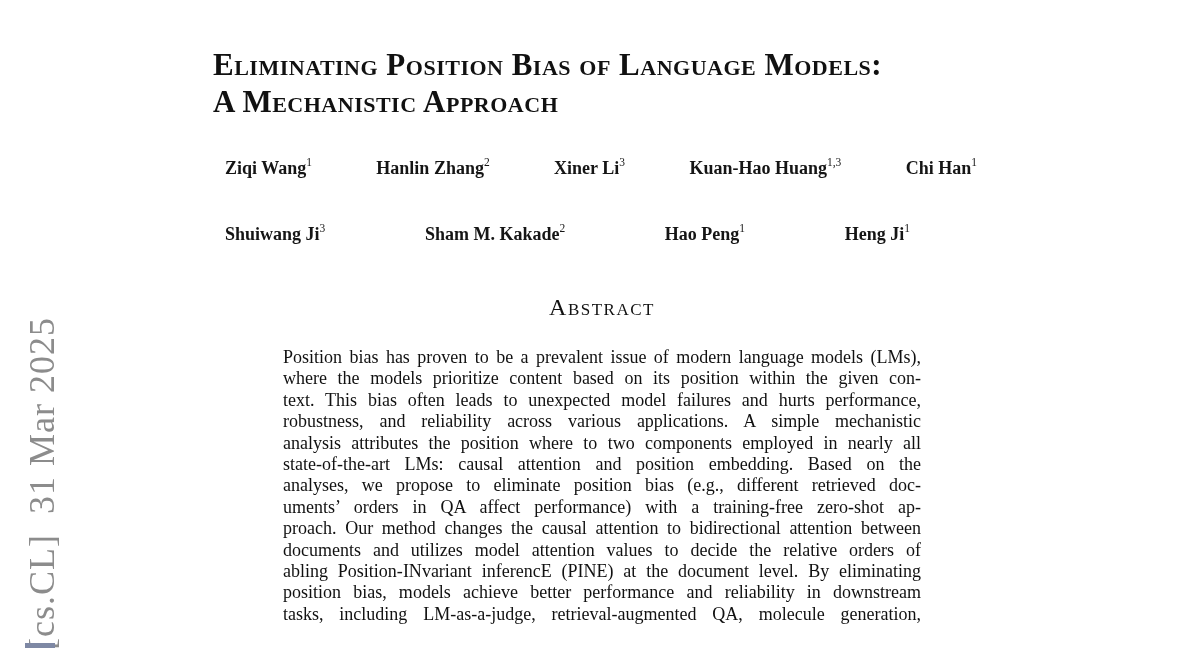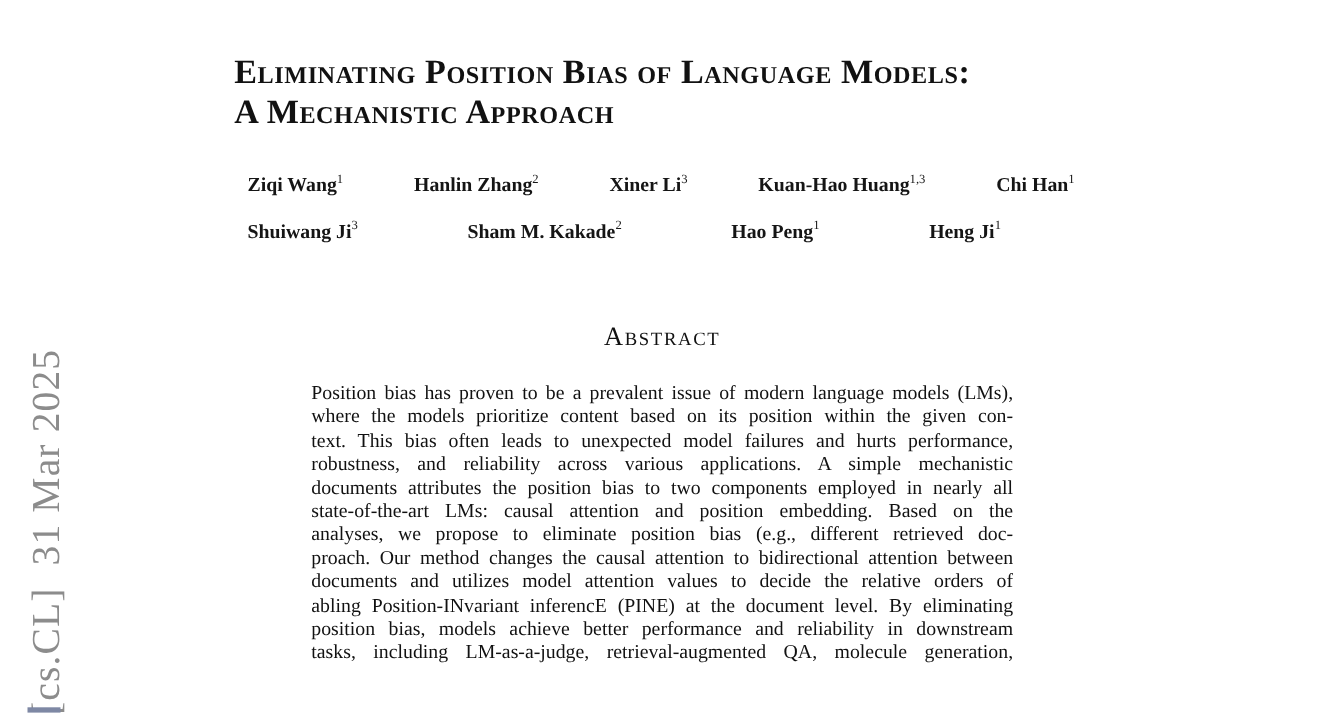--- a/index.html
+++ b/index.html
@@ -45,21 +45,21 @@
   .title-line { display: block; }
   .authors-row {
     position: absolute;
     display: flex;
     justify-content: space-between;
     font-weight: bold;
     font-size: 18px;
     white-space: nowrap;
   }
   .authors-row-1 { left: 225px; top: 158px; width: 752px; text-align: center; }
-  .authors-row-2 { left: 225px; top: 200px; width: 685px; }
+  .authors-row-2 { left: 225px; top: 224px; width: 685px; }
   .author sup {
     font-weight: normal;
     font-size: 11.5px;
     line-height: 0;
     position: relative;
     top: -1px;
   }
   .abstract-heading {
     position: absolute;
     left: 283px; top: 294px;
@@ -115,23 +115,24 @@
       <span class="author"><span>Heng Ji</span><sup>1</sup></span>
     </div>
 
   <div class="abstract-heading">Abstract</div>
 
   <div class="abstract-body" id="abstract-lines">
       <div class="abs-line"><span>Position bias has proven to be a prevalent issue of modern language models (LMs),</span></div>
       <div class="abs-line"><span>where the models prioritize content based on its position within the given con-</span></div>
       <div class="abs-line"><span>text. This bias often leads to unexpected model failures and hurts performance,</span></div>
       <div class="abs-line"><span>robustness, and reliability across various applications. A simple mechanistic</span></div>
-      <div class="abs-line"><span>documents attributes the position bias to two components employed in nearly all</span></div>
+      <div class="abs-line"><span>analysis attributes the position where to two components employed in nearly all</span></div>
       <div class="abs-line"><span>state-of-the-art LMs: causal attention and position embedding. Based on the</span></div>
       <div class="abs-line"><span>analyses, we propose to </span><b>eliminate</b><span> position bias (e.g., different retrieved doc-</span></div>
+      <div class="abs-line"><span>uments’ orders in QA affect performance) with a </span><b>training-free zero-shot</b><span> ap-</span></div>
       <div class="abs-line"><span>proach. Our method changes the causal attention to bidirectional attention between</span></div>
       <div class="abs-line"><span>documents and utilizes model attention values to decide the relative orders of</span></div>
       <div class="abs-line"><span>abling </span><b>P</b><span>osition-</span><b>IN</b><span>variant inferenc</span><b>E</b><span> (</span><b>PINE</b><span>) at the document level. By eliminating</span></div>
       <div class="abs-line"><span>position bias, models achieve better performance and reliability in downstream</span></div>
       <div class="abs-line"><span>tasks, including LM-as-a-judge, retrieval-augmented QA, molecule generation,</span></div>
     </div>
 
 </div>
 
 </body></html>

